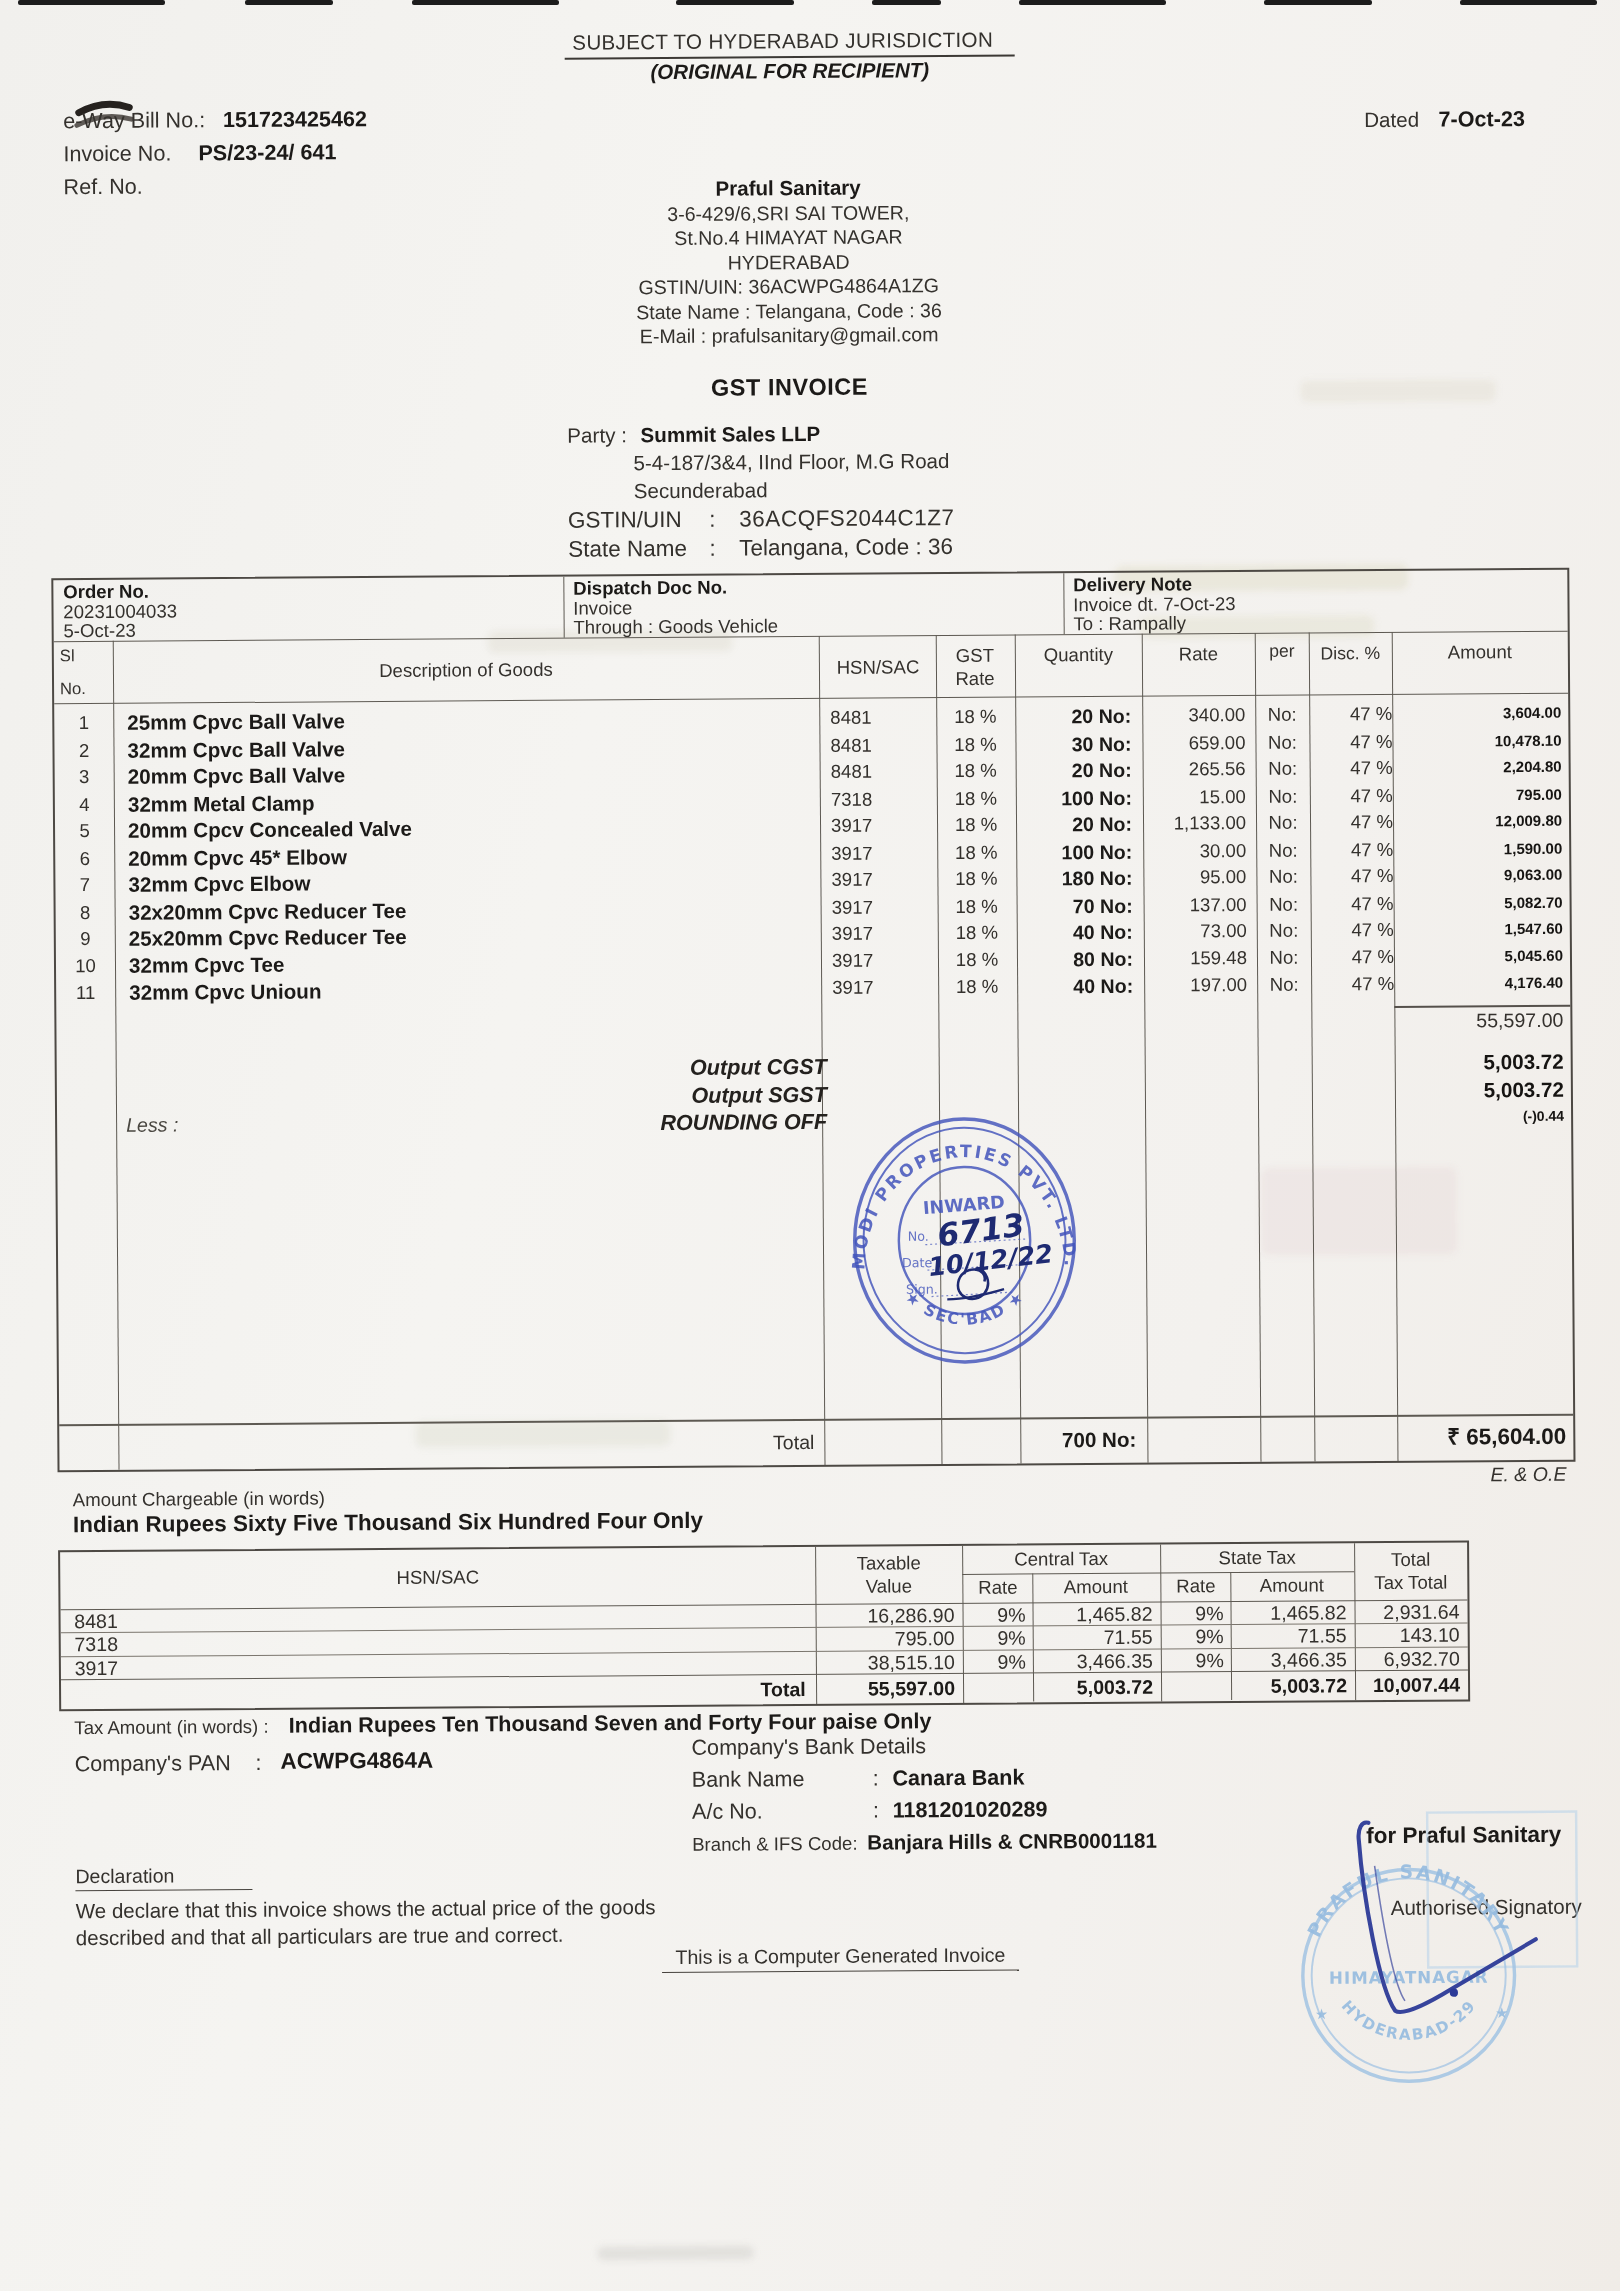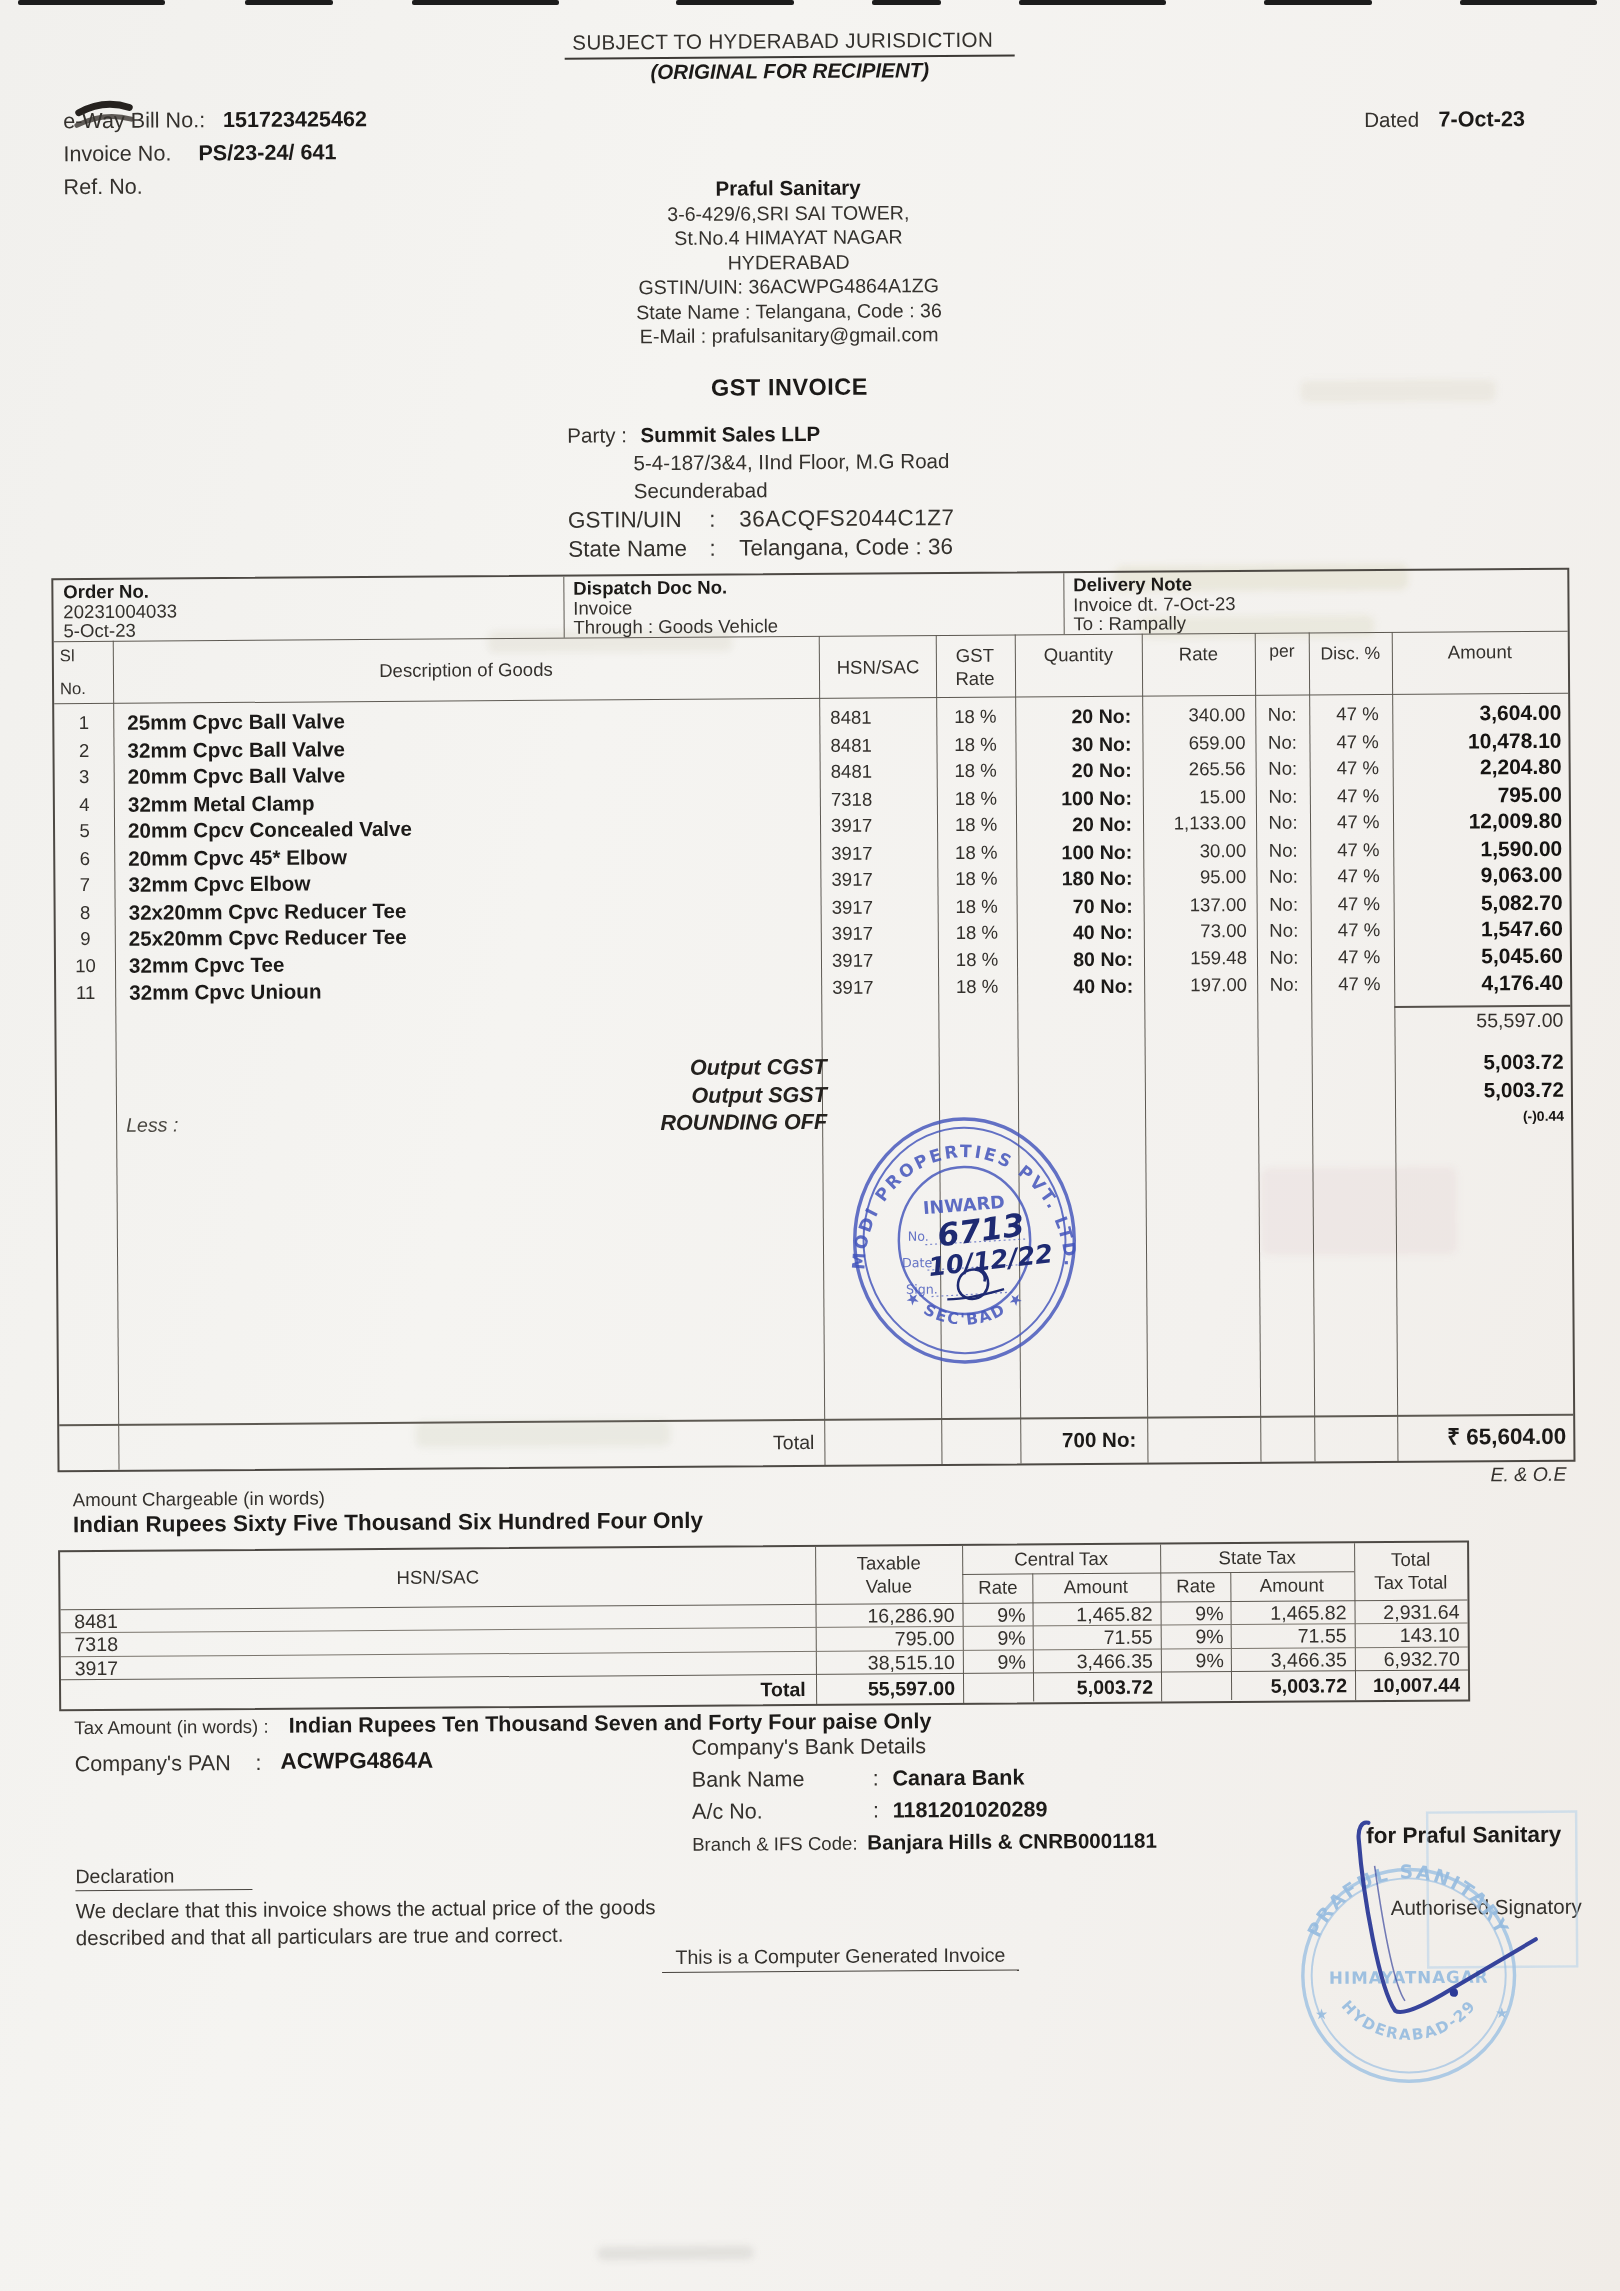--- a/index.html
+++ b/index.html
@@ -20,22 +20,22 @@
   .th{position:absolute;top:63px;height:61px;display:flex;flex-direction:column;align-items:center;justify-content:center;text-align:center;font-size:18.6px;line-height:22.5px;}
   .irow{position:absolute;left:0;width:1514px;height:26.5px;}
   .c{position:absolute;top:0;line-height:26.5px;white-space:nowrap;}
   .csi{left:0;width:59px;text-align:center;font-size:18.6px;}
   .cdesc{left:73px;width:686px;font-weight:bold;color:#1c1a18;font-size:20.6px;}
   .chsn{left:776px;width:98px;font-size:18.6px;}
   .cgst{left:882px;width:78px;text-align:center;font-size:18.6px;}
   .cqty{left:961px;width:116px;text-align:right;font-weight:bold;color:#1c1a18;font-size:19.6px;}
   .crate{left:1088px;width:103px;text-align:right;font-size:18.6px;}
   .cper{left:1201px;width:54px;text-align:center;font-size:18.6px;}
-  .cdisc{left:1255px;width:83px;text-align:left;font-size:18.6px;margin-left:27px;}
-  .camt{left:1338px;width:169px;text-align:right;font-weight:bold;color:#161412;font-size:21px;}
+  .cdisc{left:1255px;width:83px;text-align:right;font-size:18.6px;}
+  .camt{left:1338px;width:169px;text-align:right;font-weight:bold;color:#161412;font-size:15px;}
   .chargelab{position:absolute;left:294px;width:476px;text-align:right;font-style:italic;font-weight:bold;color:#24211e;font-size:21.6px;line-height:25.5px;white-space:nowrap;}
   
   #tax-table{position:absolute;left:54px;top:1545px;width:1407px;height:157px;border:2px solid #4d4944;}
   #tax-table .vl{position:absolute;width:0;border-left:1.6px solid #5d5952;}
   #tax-table .hl{position:absolute;left:0;width:1407px;height:0;border-top:1.6px solid #5d5952;}
   .txh{position:absolute;display:flex;flex-direction:column;align-items:center;justify-content:center;text-align:center;font-size:18.6px;line-height:22.5px;}
   .trow{position:absolute;left:0;width:1407px;height:23.5px;}
   .t{position:absolute;top:0;line-height:23.5px;font-size:19.6px;white-space:nowrap;}
   .thsn{left:13.7px;width:731px;}
   .ttax{left:755px;width:139px;text-align:right;}

